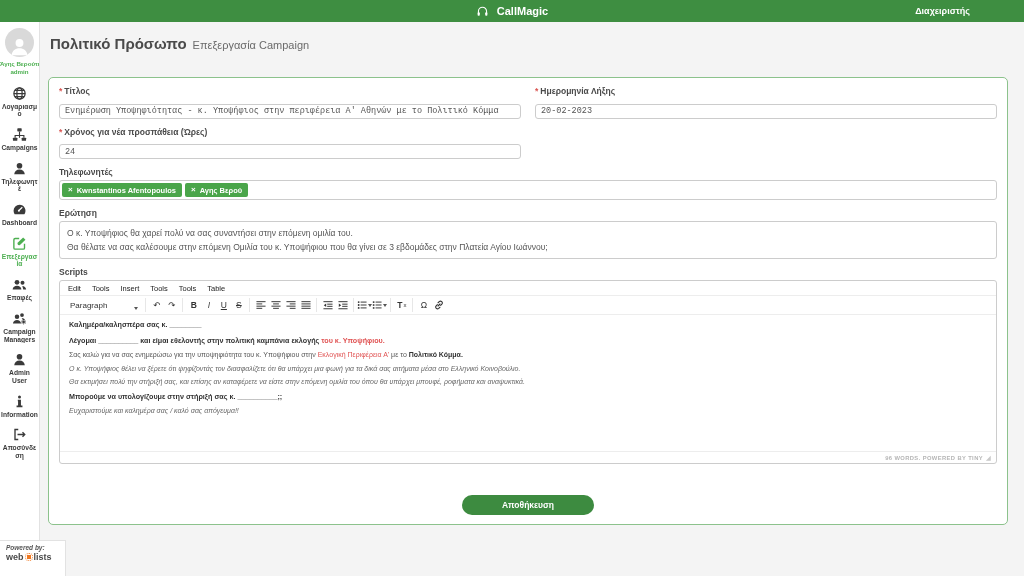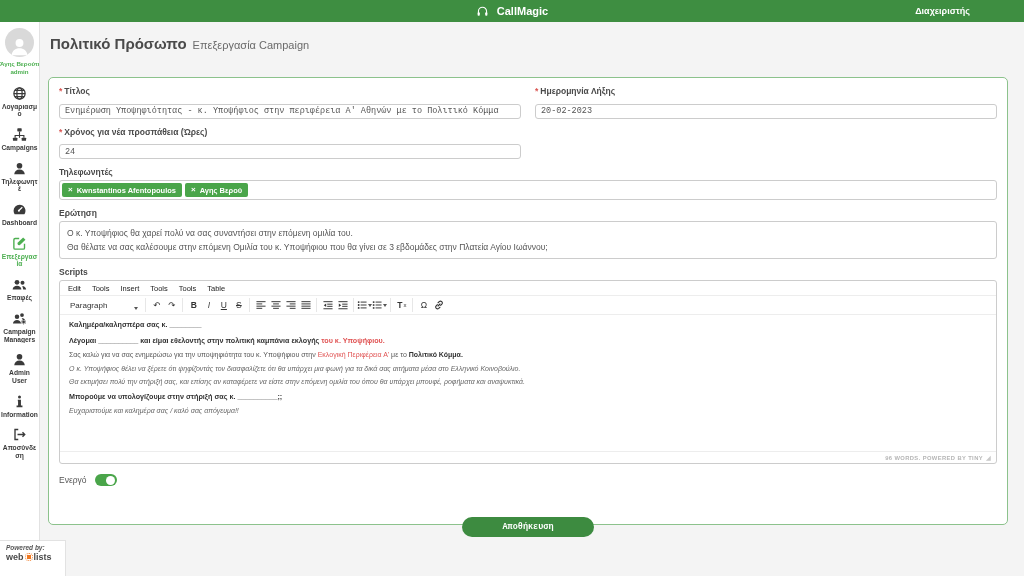--- a/index.html
+++ b/index.html
@@ -71,21 +71,21 @@
   .seg.red{color:var(--script-red)}
   .seg.bold{font-weight:bold;color:#333}
   .statusbar{border-top:1px solid #ededed;display:flex;justify-content:flex-end;align-items:center;gap:3px;padding:2px 5px;font-size:5.8px;color:#b5b5b5;letter-spacing:.4px;font-weight:bold}
   .rsz{color:#c9c9c9;font-size:6px;cursor:nwse-resize}
   
   .toggle-row{margin-top:10px;display:flex;align-items:center;gap:8px}
   .toggle-label{font-size:8.5px;color:#555}
   .toggle{width:22px;height:12px;border-radius:6px;background:var(--tag-green);position:relative;cursor:pointer}
   .knob{position:absolute;right:1.5px;top:1.5px;width:9px;height:9px;border-radius:50%;background:#fff}
   .save-row{display:flex;justify-content:center;margin-top:31px}
-  .save-btn{background:var(--button-green);color:#fff;border:none;border-radius:10px;font-size:8.5px;font-weight:bold;padding:5px 40px;cursor:pointer;font-family:Liberation Mono, monospace}
+  .save-btn{background:var(--button-green);color:#fff;border:none;border-radius:10px;font-size:8.5px;font-weight:bold;padding:5px 40px;cursor:pointer;font-family:Liberation Sans, sans-serif}
 </style>
 </head>
 <body>
 
 <div class="app">
 
   <div class="topbar">
     <div class="brand">
       <span class="bicon">
         <svg viewBox="0 0 24 24">
@@ -432,26 +432,20 @@
                 <div class="sline bold"><span class="seg">Μπορούμε να υπολογίζουμε στην στήριξή σας κ. __________;;</span></div>
                 <div class="sline italic"><span class="seg">Ευχαριστούμε και καλημέρα σας / καλό σας απόγευμα!!</span></div>
               </div>
             <div class="statusbar">
               <span>96 WORDS. POWERED BY TINY</span>
               <span class="rsz">◢</span>
             </div>
           </div>
         </div>
 
-        <div class="toggle-row">
-          <span class="toggle-label">Ενεργό</span>
-          <span class="toggle">
-              <span class="knob"></span>
-            </span>
-        </div>
 
         <div class="save-row">
           <button class="save-btn">Αποθήκευση</button>
         </div>
       </div>
     </div>
   </div>
 </div>
 
 <div class="powered">

